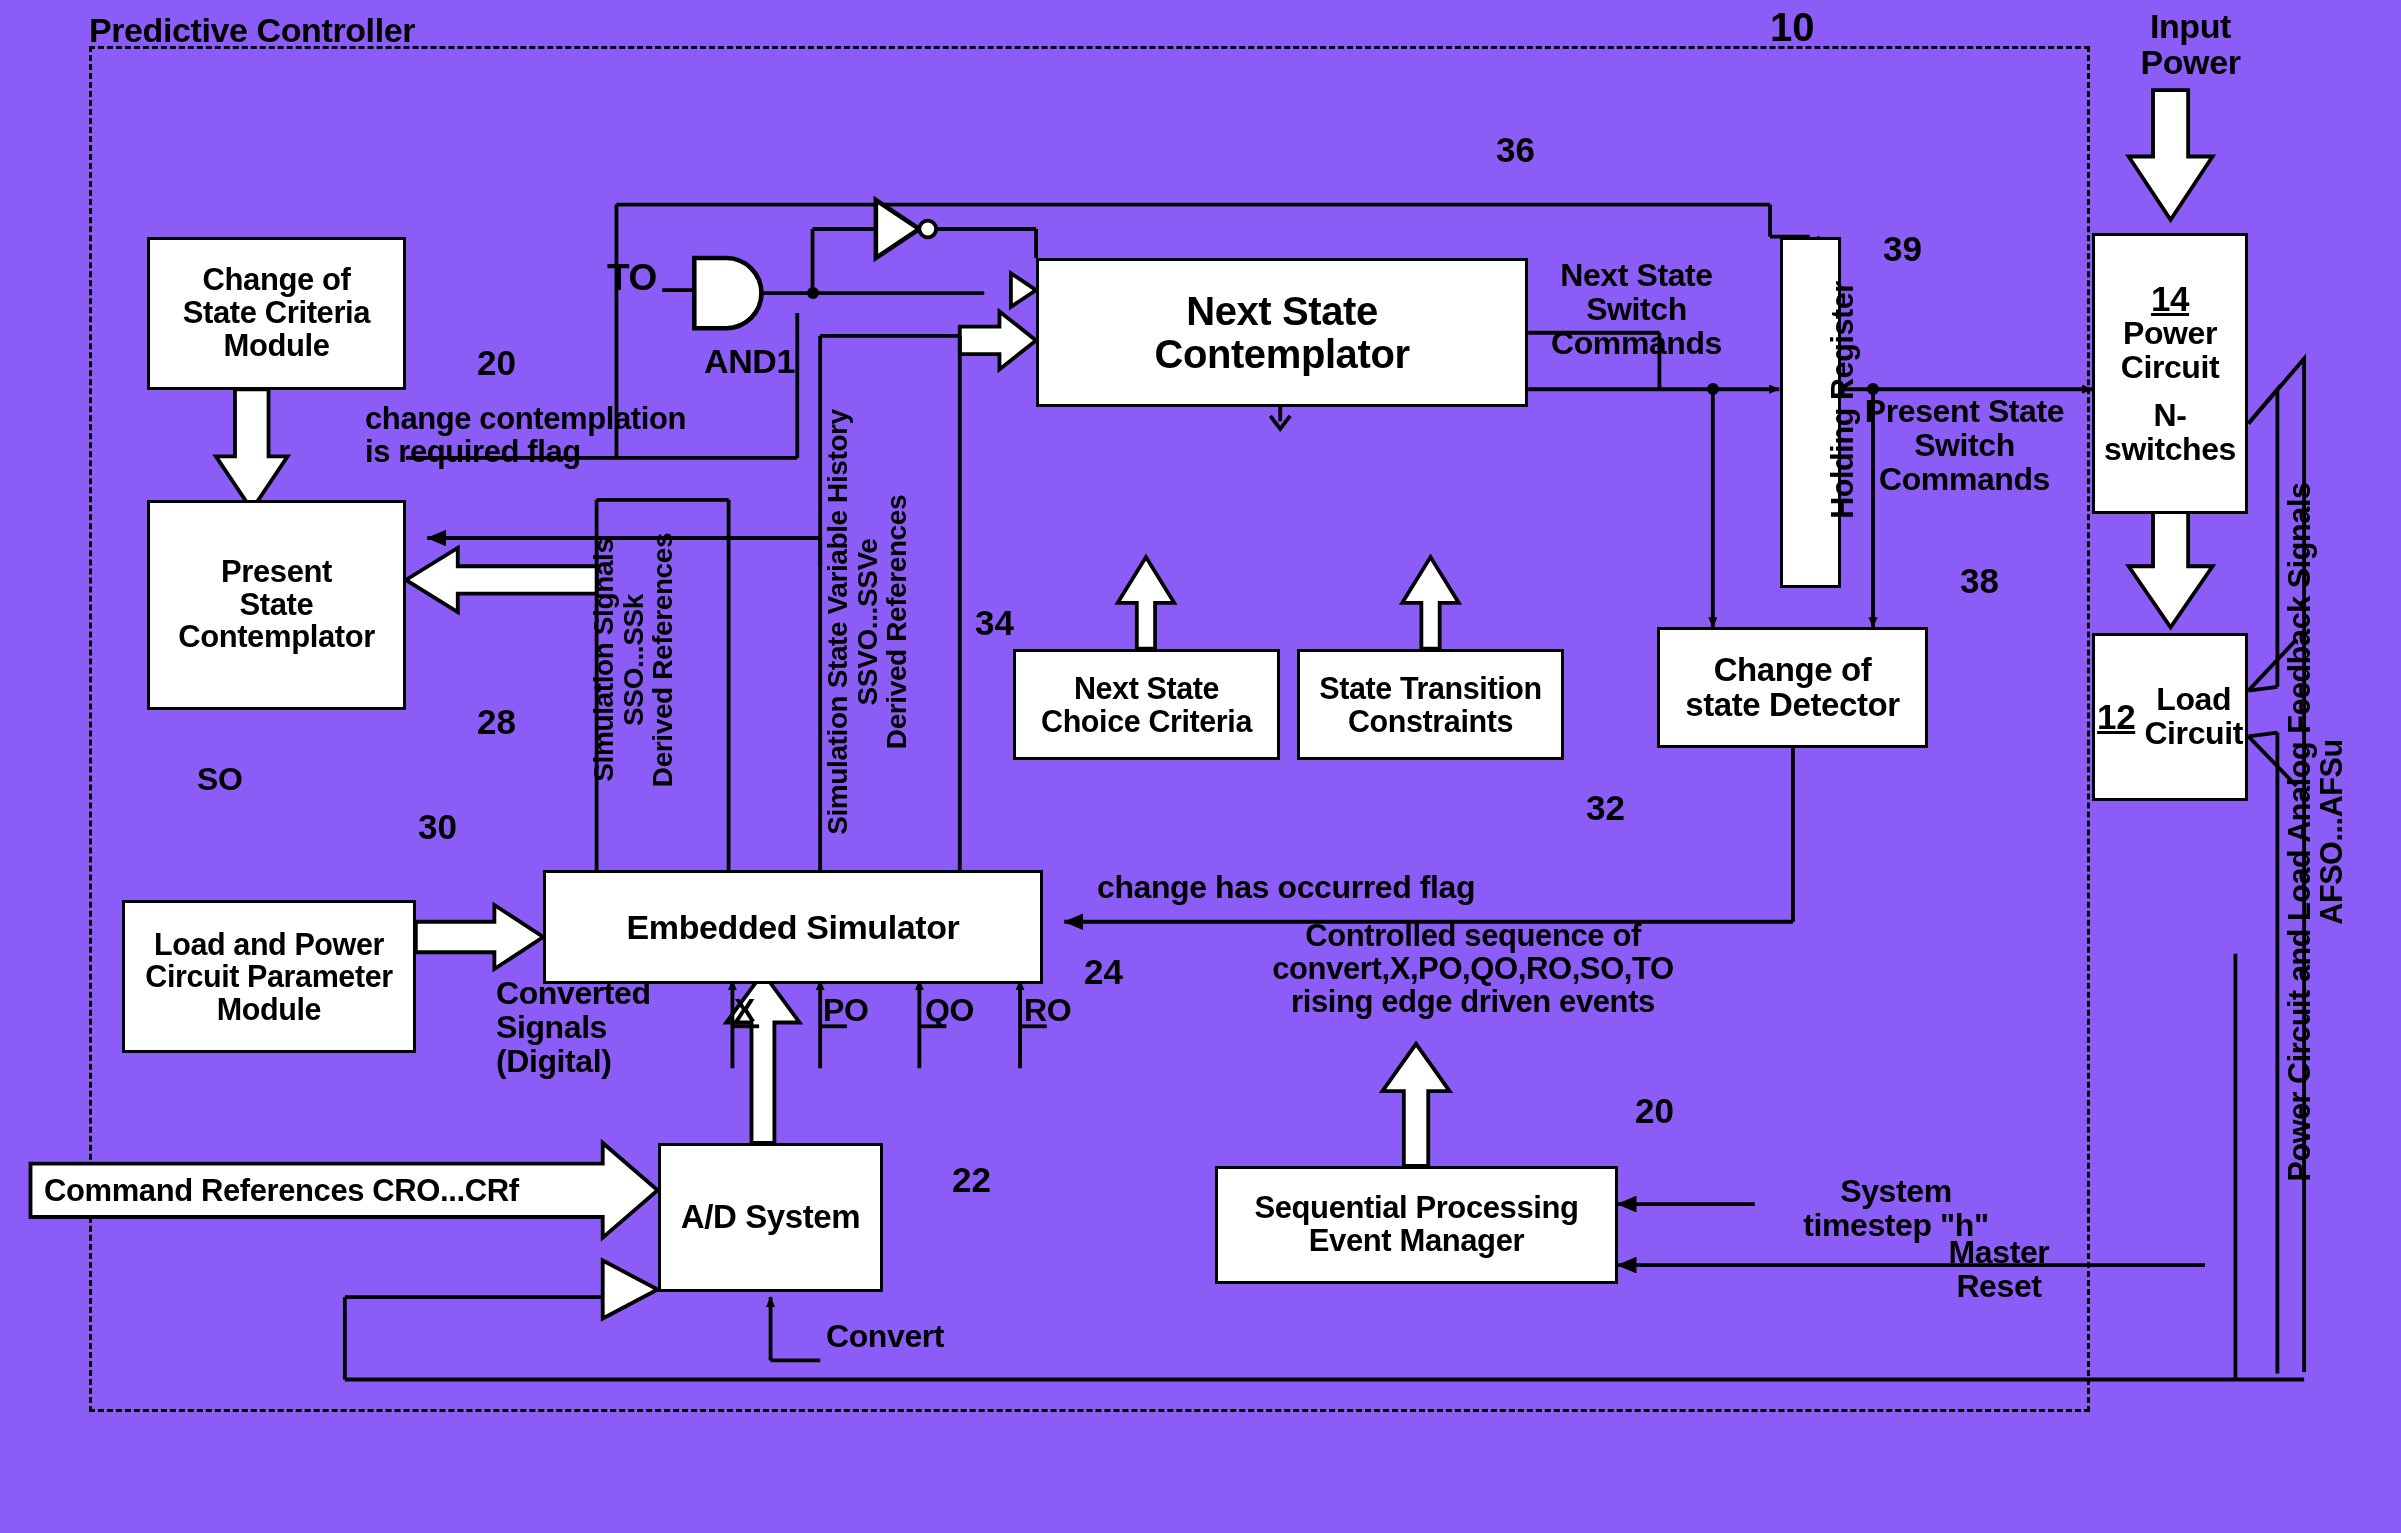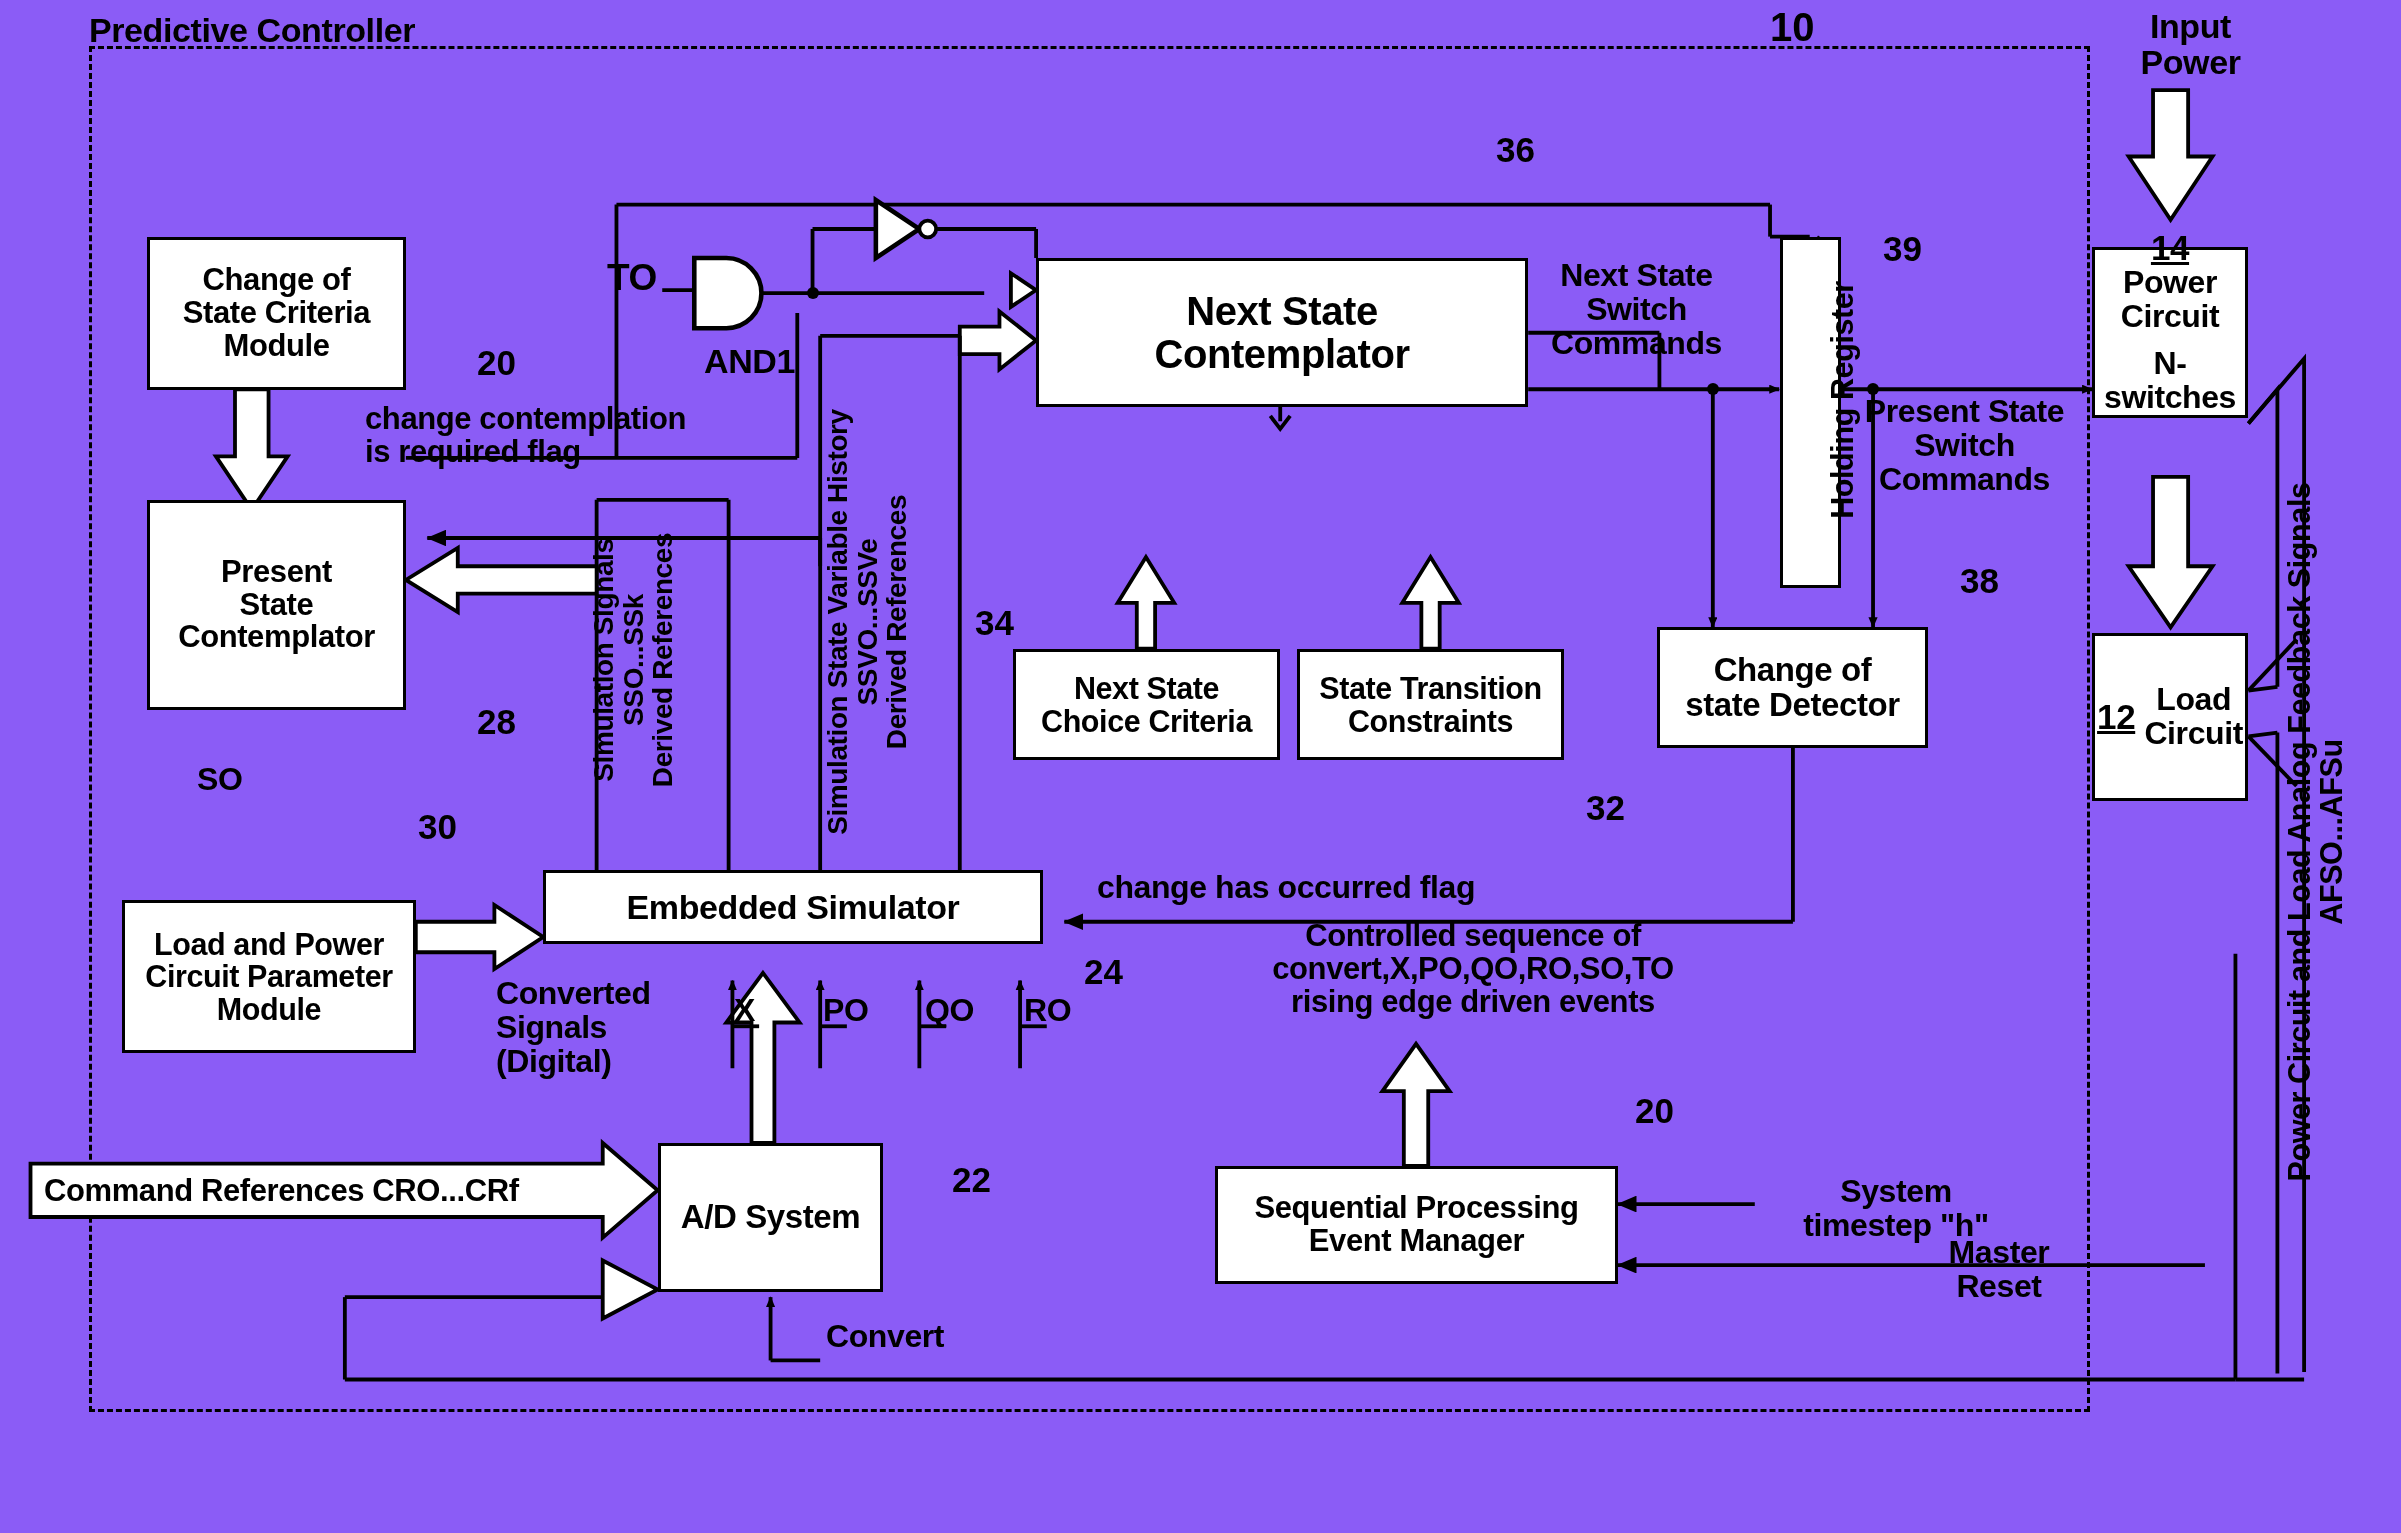--- a/index.html
+++ b/index.html
@@ -168,21 +168,21 @@
 Choice Criteria</span>
   </div>
   <div class="ref" style="left:975px; top:603px;">34</div>
 
   <div class="blk" style="left:1297px; top:649px; width:267px; height:111px; font-size:30.5px;">
     <span class="inner">State Transition
 Constraints</span>
   </div>
   <div class="ref" style="left:1586px; top:788px;">32</div>
 
-  <div class="blk" style="left:543px; top:870px; width:500px; height:74px; font-size:34px;text-align:center;">
+  <div class="blk" style="left:543px; top:870px; width:500px; height:114px; font-size:34px;text-align:center;">
     <span class="inner">Embedded Simulator</span>
   </div>
   <div class="ref" style="left:1084px; top:952px;">24</div>
 
   <div class="lbl left" style="left:496px; top:977px; font-size:32px;">Converted
 Signals
 (Digital)</div>
 
   <div class="lbl left" style="left:734px; top:994px; font-size:32px;">X</div>
   <div class="lbl left" style="left:823px; top:994px; font-size:32px;">PO</div>
@@ -222,21 +222,21 @@
 
   <div class="blk" style="left:1657px; top:627px; width:271px; height:121px; font-size:33px;">
     <span class="inner">Change of
 state Detector</span>
   </div>
   <div class="ref" style="left:1960px; top:561px;">38</div>
 
   <div class="lbl" style="left:2076px; top:7.6px; width:229px; font-size:34px;">Input
 Power</div>
 
-  <div class="blk" style="left:2092px; top:247px; width:156px; height:171px; flex-direction:column; font-size:32px;justify-content:flex-end;">
+  <div class="blk" style="left:2092px; top:233px; width:156px; height:281px; flex-direction:column; font-size:32px;">
     <span class="inner underline-num" style="font-size:35px;">14</span>
     <span class="inner">Power
 Circuit</span>
     <span class="inner" style="margin-top:13.7px;">N-
 switches</span>
   </div>
 
   <div class="blk" style="left:2092px; top:633px; width:156px; height:168px; font-size:32px;">
     <span class="inner underline-num" style="font-size:35px;">12</span>
     <span class="inner">Load

